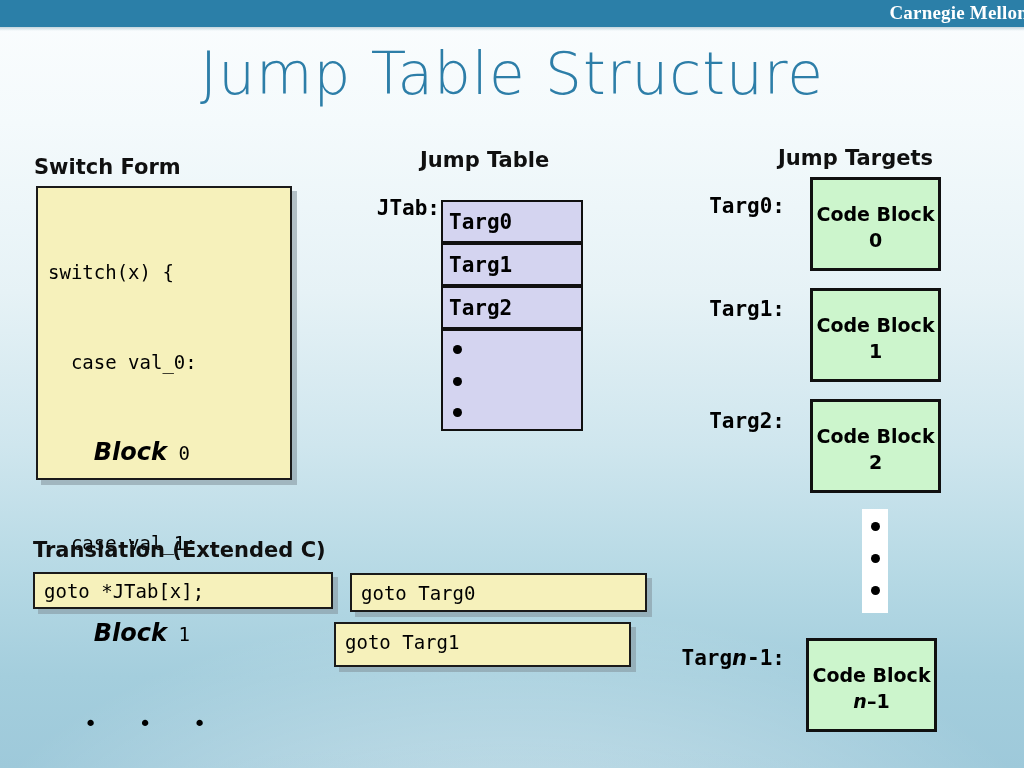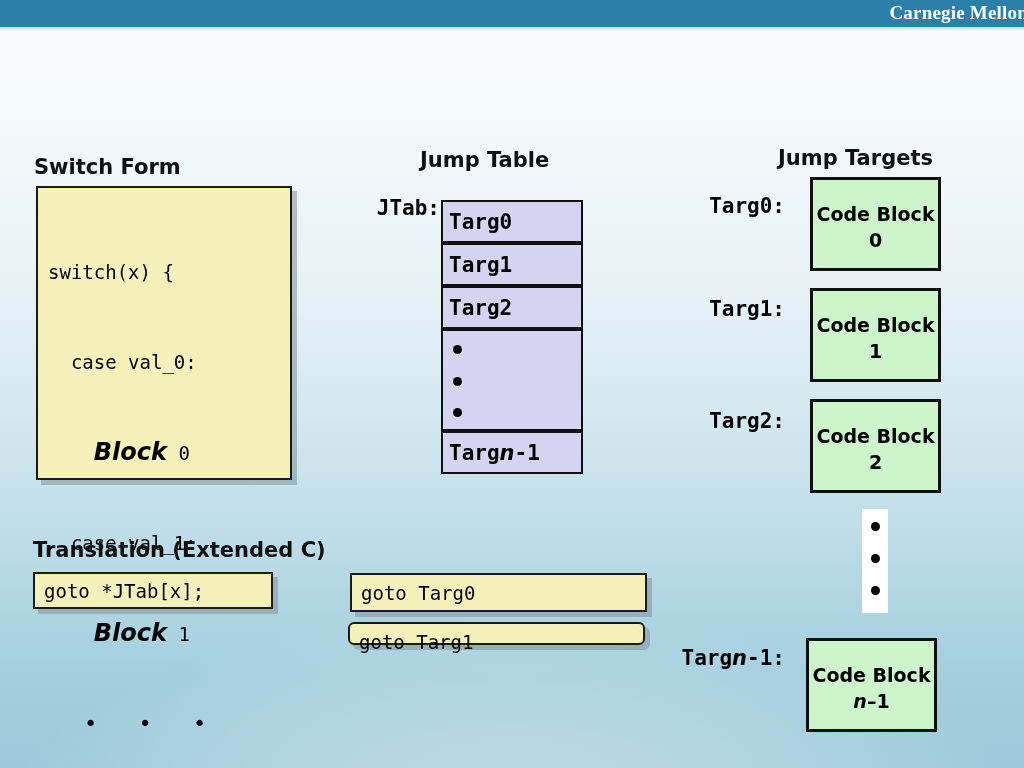--- a/index.html
+++ b/index.html
@@ -105,20 +105,21 @@
 </style>
 </head>
 <body>
 
 <div id="slide">
 
   <div id="topbar"></div>
   <div id="topbar-shadow"></div>
   <div id="cmu">Carnegie Mellon</div>
 
+  <div id="title">Jump Table Structure</div>
 
   <div class="heading" style="left:34px;top:155px;">Switch Form</div>
 
   <div class="box yellow" style="left:36px;top:186px;width:256px;height:294px;">
     <div id="switch-code" class="code">
       <div class="ln"><span>switch(x) {</span></div>
       <div class="ln"><span>  case val_0:</span></div>
       <div class="ln"><span>    </span><span class="blockitalic">Block</span><span> 0</span></div>
       <div class="ln"><span>  case val_1:</span></div>
       <div class="ln"><span>    </span><span class="blockitalic">Block</span><span> 1</span></div>
@@ -142,23 +143,20 @@
   <div class="jtrow" style="left:441px;top:277px;width:142px;height:43px;">
     <span class="t">Targ2</span>
   </div>
   <div class="jtrow" style="left:441px;top:320px;width:142px;height:102px;">
     <div class="vdots" style="left:8px;top:14px;width:12px;height:72px;">
       <i></i>
         <i></i>
         <i></i>
     </div>
   </div>
-  <div class="jtrow" style="left:441px;top:422px;width:142px;height:43px;">
-    <span class="t"><span>Targ</span><span class="nvar">n</span><span>-1</span></span>
-  </div>
 
   <div class="heading" style="left:778px;top:146px;">Jump Targets</div>
 
   <div class="mono-label" style="left:630px;top:194px;width:155px;">Targ0:</div>
   <div class="box green" style="left:810px;top:177px;width:131px;height:94px;">
     <div class="codeblocklabel" style="padding-top:22px;">
       <span>Code Block</span><br>
       <span>0</span>
     </div>
   </div>
@@ -190,25 +188,25 @@
   <div class="mono-label" style="left:630px;top:646px;width:155px;"><span>Targ</span><span class="nvar">n</span><span>-1:</span></div>
   <div class="box green" style="left:806px;top:638px;width:131px;height:94px;">
     <div class="codeblocklabel" style="padding-top:22px;">
       <span>Code Block</span><br>
       <span class="nvar">n</span><span>–1</span>
     </div>
   </div>
 
   <div class="heading" style="left:33px;top:538px;">Translation (Extended C)</div>
 
-  <div class="box yellow" style="left:33px;top:572px;width:240px;height:37px;padding-left:16px;">
+  <div class="box yellow" style="left:33px;top:572px;width:300px;height:37px;padding-left:16px;">
     <div class="code" style="position:absolute;left:9px;top:6px;">goto *JTab[x];</div>
   </div>
 
   <div class="box yellow" style="left:350px;top:573px;width:297px;height:39px;">
     <div class="code" style="position:absolute;left:9px;top:7px;">goto Targ0</div>
   </div>
 
-  <div class="box yellow" style="left:348px;top:622px;width:297px;height:23px;border-radius:6px;">
+  <div class="box yellow" style="left:334px;top:622px;width:297px;height:45px;">
     <div class="code" style="position:absolute;left:9px;top:7px;">goto Targ1</div>
   </div>
 
 </div>
 
 </body></html>

